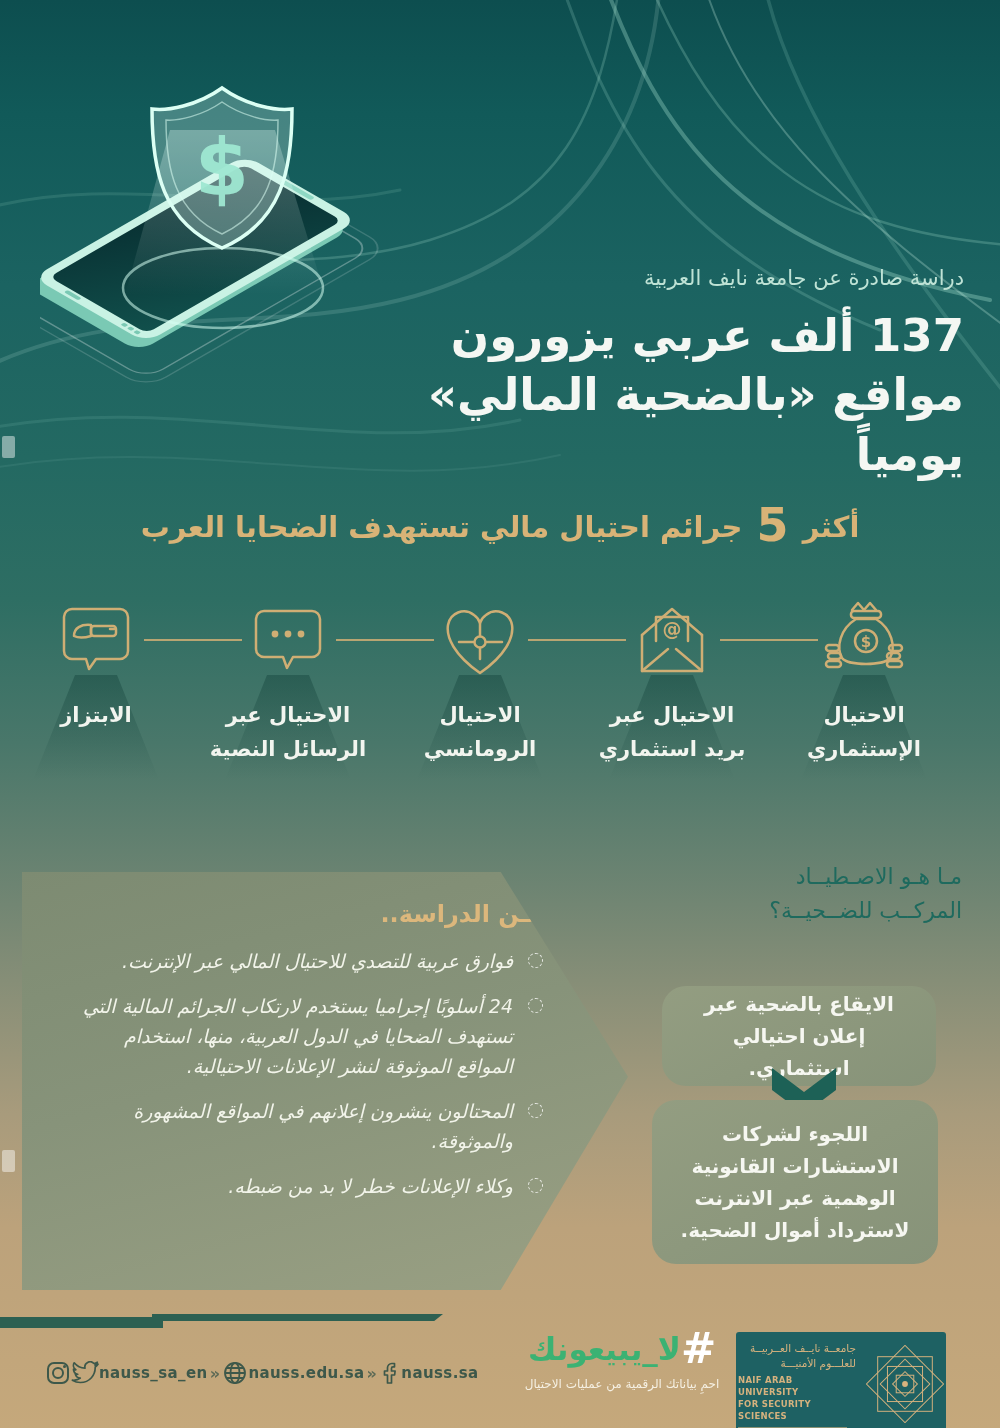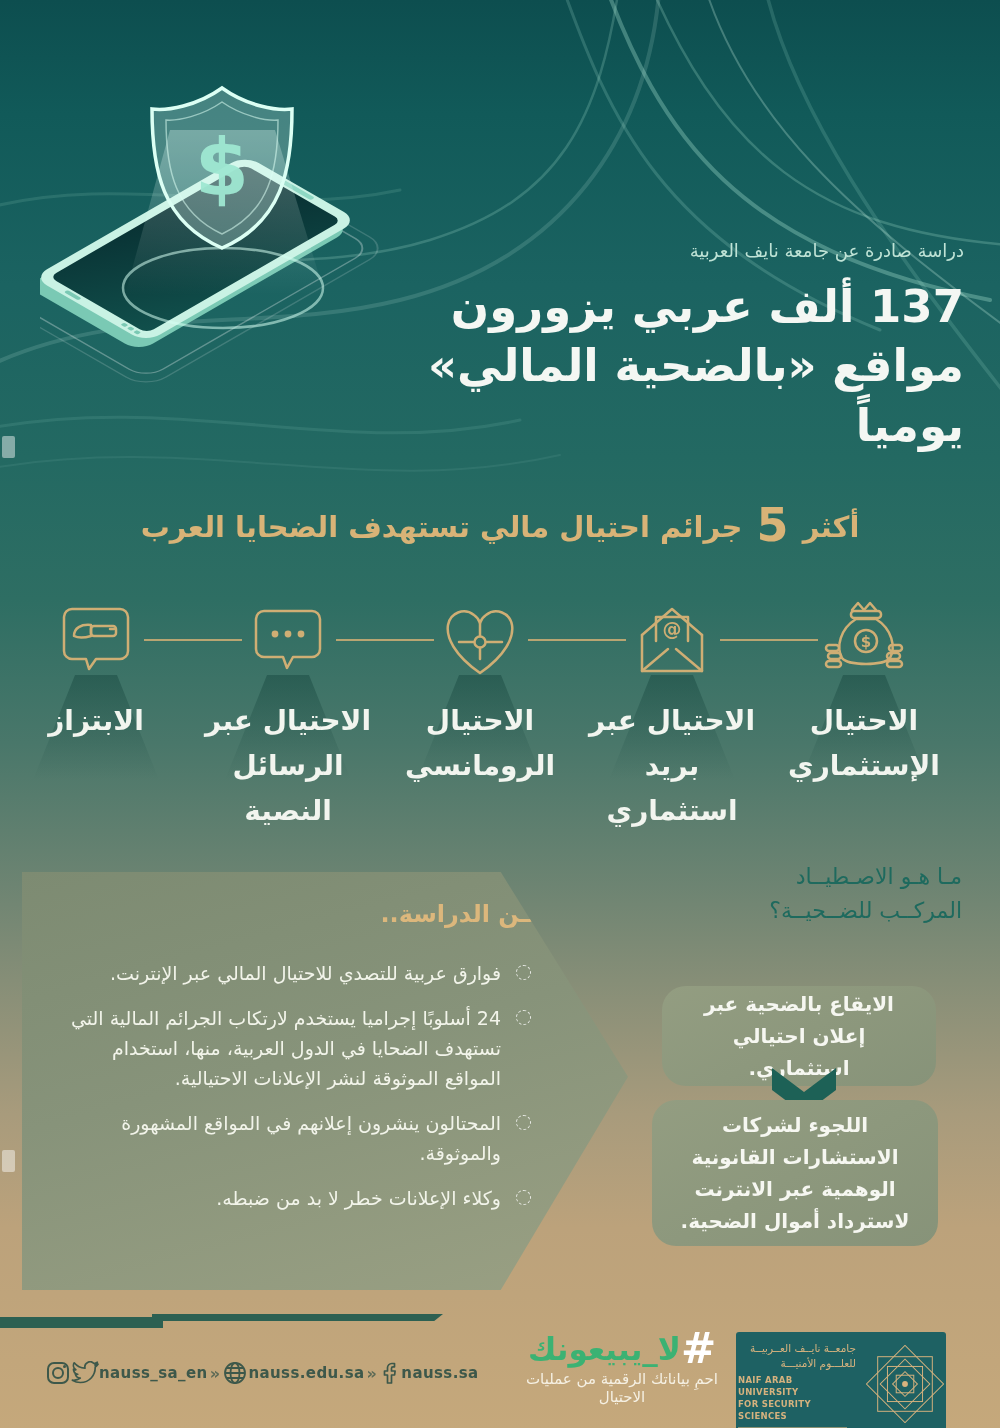--- a/index.html
+++ b/index.html
@@ -3,70 +3,70 @@
 <meta charset="utf-8">
 <style>
   html,body{margin:0;padding:0;}
   body{width:1000px;height:1428px;font-family:"DejaVu Sans","Liberation Sans",sans-serif;}
   .poster{position:relative;width:1000px;height:1428px;overflow:hidden;
     background:linear-gradient(to bottom,
       #0d4e4f 0%, #115a59 8%, #1b6361 20%, #236962 32%, #2e6e63 42%,
       #49776a 52%, #6d8472 62%, #8b9078 70%, #a89b7c 78%, #bca27b 86%, #c5a87b 100%);}
   
   .header{position:absolute;top:240px;right:36px;width:640px;text-align:right;direction:rtl;}
-  .subtitle{color:#bfe3d6;font-size:18px;letter-spacing:.2px;margin-bottom:16px;font-weight:400;}
+  .subtitle{color:#bfe3d6;font-size:21px;letter-spacing:.2px;margin-bottom:16px;font-weight:400;margin-top:26px;}
   .title{color:#f4f7f3;font-size:45px;font-weight:700;line-height:1.32;}
   
   .crimes-heading{position:absolute;top:498px;left:0;width:100%;text-align:center;direction:rtl;
     color:#d8b377;font-weight:700;font-size:29px;}
   .crimes-heading .big-num{font-size:46px;vertical-align:-4px;padding:0 4px;}
   
   .icons-row{position:absolute;top:595px;left:0;width:1000px;height:200px;}
   .connect-seg{position:absolute;top:44px;height:2px;background:rgba(207,174,116,.85);}
   .crime-item{position:absolute;top:0;width:190px;text-align:center;}
   .crime-icon{width:92px;height:92px;display:inline-block;}
   .cone{position:absolute;top:80px;left:20px;width:150px;height:105px;
     background:linear-gradient(to bottom, rgba(13,59,52,.38), rgba(13,59,52,0));
     clip-path:polygon(36% 0, 64% 0, 92% 100%, 8% 100%);}
   .crime-label{position:absolute;top:104px;left:0;width:100%;direction:rtl;
-    color:#f2f5ef;font-size:28px;font-weight:600;line-height:1.6;}
+    color:#f2f5ef;font-size:21px;font-weight:600;line-height:1.6;}
   
   .study-chevron{position:absolute;left:22px;top:872px;width:606px;height:418px;
     background:linear-gradient(165deg,#7d8b72 0%, #87937a 45%, #9aa083 100%);
     clip-path:polygon(0 0, 79% 0, 100% 49%, 79% 100%, 0 100%);}
   .study-heading{position:absolute;right:85px;top:28px;direction:rtl;
     color:#dcb77c;font-size:24px;font-weight:700;}
   .study-bullets{position:absolute;right:115px;top:74px;width:430px;direction:rtl;
-    list-style:none;margin:12px;padding:0;color:#f2f4ea;font-size:19px;line-height:1.58;text-align:right;}
+    list-style:none;margin:0;padding:0;color:#f2f4ea;font-size:19px;line-height:1.58;text-align:right;font-style:italic;}
   .study-bullets li{position:relative;margin-bottom:15px;font-weight:500;}
   .study-bullets li::before{content:"";position:absolute;right:-30px;top:7px;width:13px;height:13px;
     border:1.5px dashed rgba(255,255,255,.8);border-radius:50%;}
   
   .phishing-heading{position:absolute;right:38px;top:860px;width:340px;text-align:right;direction:rtl;
     color:#1e6a5e;font-size:22px;font-weight:400;line-height:1.55;}
   .flow-box{position:absolute;direction:rtl;background:linear-gradient(150deg,#939d81,#879379);
     border-radius:24px;color:#f6f7f1;font-weight:700;font-size:20px;line-height:1.6;
     display:flex;align-items:center;justify-content:center;text-align:center;padding:10px 18px;box-sizing:border-box;}
   .flow-box.step1{left:662px;top:986px;width:274px;height:100px;}
-  .flow-box.step2{left:652px;top:1100px;width:286px;height:146px;}
+  .flow-box.step2{left:652px;top:1100px;width:286px;height:164px;}
   .flow-arrow{position:absolute;left:772px;top:1068px;width:64px;height:46px;background:#1d6156;
     clip-path:polygon(0 0, 50% 52%, 100% 0, 100% 48%, 50% 100%, 0 48%);}
   
   .divider-bar1{position:absolute;left:0;top:1317px;width:163px;height:11px;background:#2c6052;}
   .divider-bar2{position:absolute;left:152px;top:1314px;width:291px;height:7px;background:#2c6052;
     clip-path:polygon(0 0,100% 0,97% 100%,0 100%);}
   .social-row{position:absolute;left:45px;top:1352px;height:42px;display:flex;align-items:center;gap:0;
     color:#3d584a;font-size:15px;font-weight:700;letter-spacing:.4px;}
   .social-row svg{display:block;}
   .sep{font-size:16px;opacity:.75;padding:0 2px;font-weight:700;}
   .hashtag-block{position:absolute;left:524px;top:1328px;width:196px;text-align:center;}
   .hashtag-line{direction:rtl;line-height:1;}
   .hash-sym{color:#ffffff;font-size:42px;font-weight:800;vertical-align:-3px;}
   .hash-text{color:#3bb273;font-size:31px;font-weight:700;}
-  .hash-tagline{margin-top:0;color:#f5f0e3;font-size:15px;direction:rtl;}
+  .hash-tagline{margin-top:7px;color:#f5f0e3;font-size:12px;direction:rtl;}
   .nauss-box{position:absolute;left:736px;top:1332px;width:210px;height:104px;background:#1e6163;
     border-radius:3px;display:flex;align-items:center;justify-content:space-between;
     padding:8px 2px;box-sizing:border-box;}
   .nauss-text{color:#d6b27e;width:118px;}
   .nauss-ar{direction:rtl;font-size:10.5px;line-height:1.45;text-align:right;margin-bottom:4px;}
   .nauss-en{font-size:8.5px;font-weight:700;letter-spacing:.3px;line-height:1.4;}
   .nauss-rule{margin-top:4px;height:1px;background:rgba(214,178,126,.6);width:92%;}
   
   .watermark{position:absolute;left:2px;width:13px;height:22px;background:rgba(255,255,255,.45);
     border-radius:2px;}

